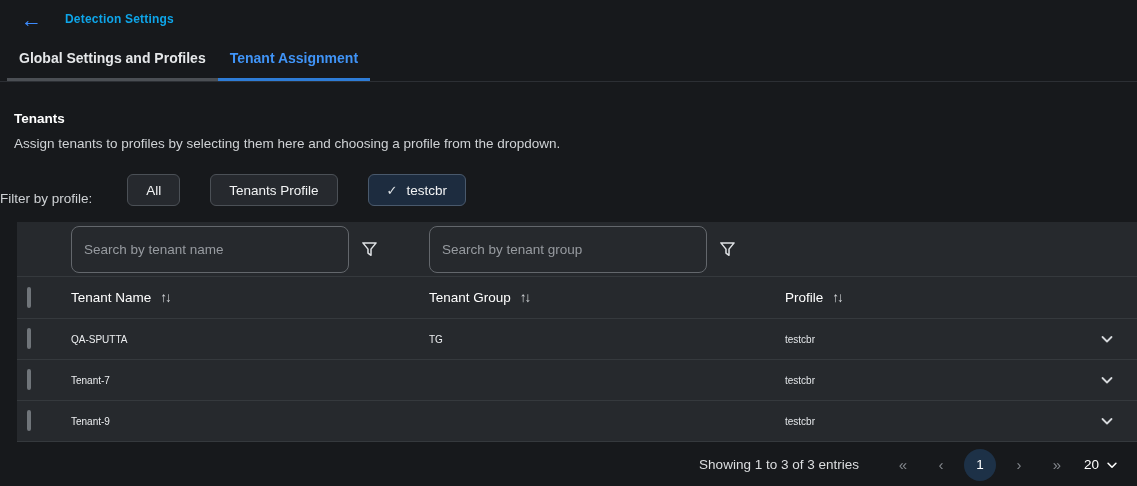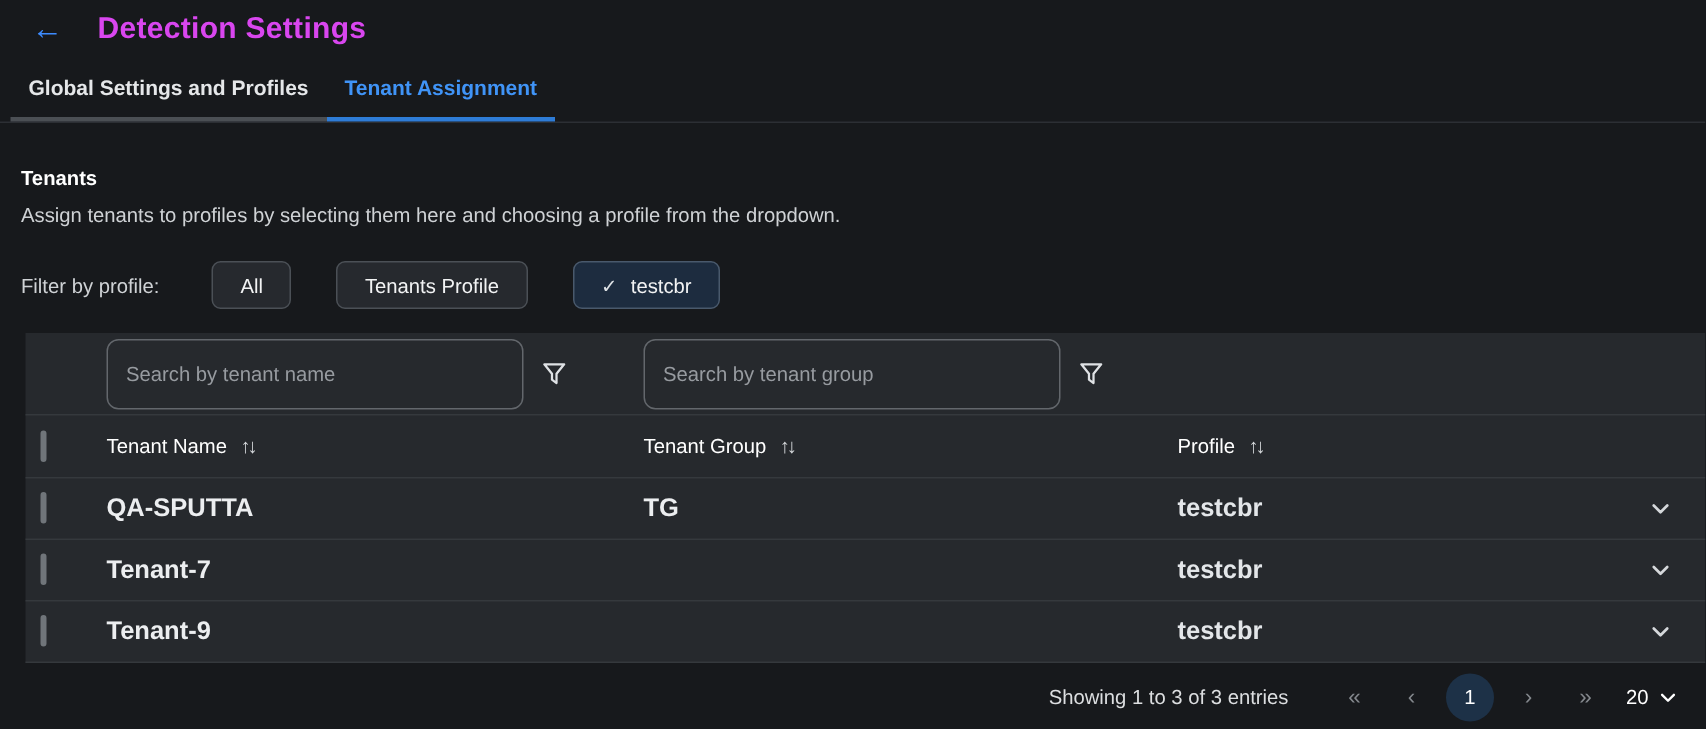--- a/index.html
+++ b/index.html
@@ -7,35 +7,35 @@
   body {
     background:#17191c;
     font-family:"Liberation Sans", sans-serif;
     color:#e8eaec;
     position:relative;
   }
 
   
   .topbar { display:flex; align-items:center; height:38px; padding-left:21px; }
   .back-arrow { color:#3d8bfd; font-size:21px; line-height:1; margin-right:23px; cursor:pointer; font-weight:bold; }
-  .page-title { font-size:20px; font-weight:bold; color:#d946ef; letter-spacing:.2px; }
+  .page-title { font-size:12px; font-weight:bold; color:#0ea5e9; letter-spacing:.2px; }
 
   
   .tabbar { display:flex; align-items:stretch; height:44px; padding-left:7px; border-bottom:1px solid #2c2f34;font-weight:bold; }
   .tab { display:flex; align-items:center; justify-content:center; padding:0 12px; font-size:14px;
          color:#e5e7e9; cursor:pointer; border-bottom:3px solid #4b4f54; min-width:198px; }
   .tab.active { color:#4094f7; border-bottom-color:#2e7cd6; min-width:150px; }
 
   
   .section { padding-left:14px; margin-top:29px; }
   .section-title { font-size:13.5px; font-weight:bold; color:#ffffff; }
   .section-desc { font-size:13.5px; color:#cfd2d5; margin-top:10px; }
 
   
-  .filter-row { display:flex; align-items:center; padding-left:14px; margin-top:23px; }
+  .filter-row { display:flex; align-items:flex-end; margin-top:23px; }
   .filter-label { font-size:13.5px; color:#cfd2d5; margin-right:11px; }
   .chip { height:32px; padding:0 18px; display:inline-flex; align-items:center; gap:9px;
           background:#26292e; border:1px solid #4b5056; border-radius:6px;
           color:#f2f3f4; font-size:13.5px; cursor:pointer; margin-right:6px;margin-left:24px; }
   .chip.selected { background:#1d2c3f; border-color:#49596c; }
   .check-glyph { font-size:13px; color:#dfe3e6; }
 
   
   .table { position:absolute; left:17px; right:0; top:222px; background:#26292d; }
   .trow { display:grid; grid-template-columns:54px 358px 356px 1fr 60px;
@@ -48,21 +48,21 @@
   .search-input { width:278px; height:47px; background:transparent; border:1px solid #63676c;
           border-radius:8px; color:#e8eaec; padding:0 12px; font-size:13.5px; outline:none; }
   .search-input::placeholder { color:#979ba0; }
   .funnel { display:flex; cursor:pointer; }
 
   .checkbox { width:18px; height:18px; border:2px solid #70757a; border-radius:5px;
               margin-left:10px; cursor:pointer; background:transparent; }
 
   .th { display:flex; align-items:center; gap:9px; font-size:13.5px; color:#ffffff; cursor:pointer; }
   .sort-icon { color:#d6d9dc; font-size:13.5px; letter-spacing:-2px; }
-  .td { font-size:17px; color:#eceef0;font-weight:bold; }
+  .td { font-size:10px; color:#eceef0; }
   .td-profile { color:#e3e6e9; }
   .row-chevron { justify-self:center; cursor:pointer; display:flex; }
 
   
   .pagination { position:absolute; top:443px; right:18px; height:43px;
                 display:flex; align-items:center; }
   .pg-summary { font-size:13.5px; color:#dcdee0; margin-right:25px; }
   .pg-arrow { color:#84888d; font-size:15px; cursor:pointer; width:24px; text-align:center;
               margin:0 7px; user-select:none; }
   .pg-current { width:32px; height:32px; border-radius:50%; background:#1d3147; color:#ffffff;

